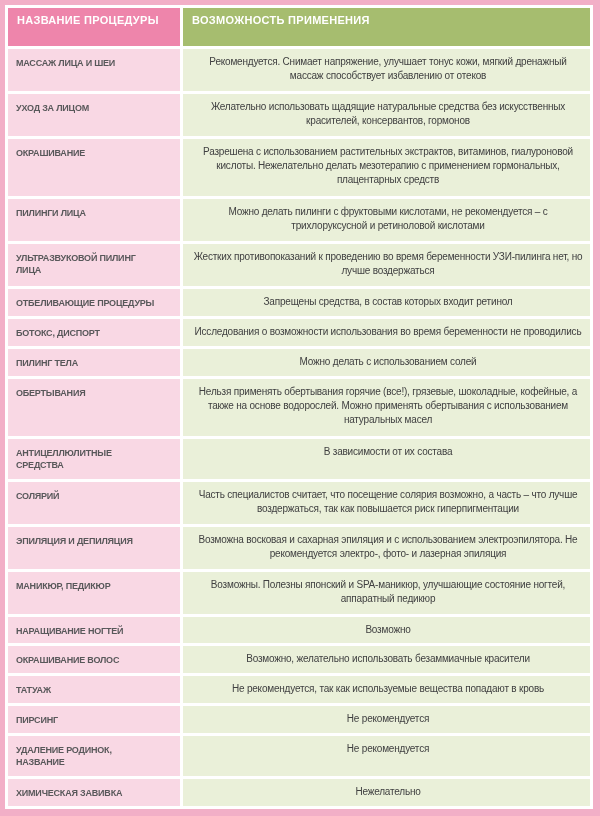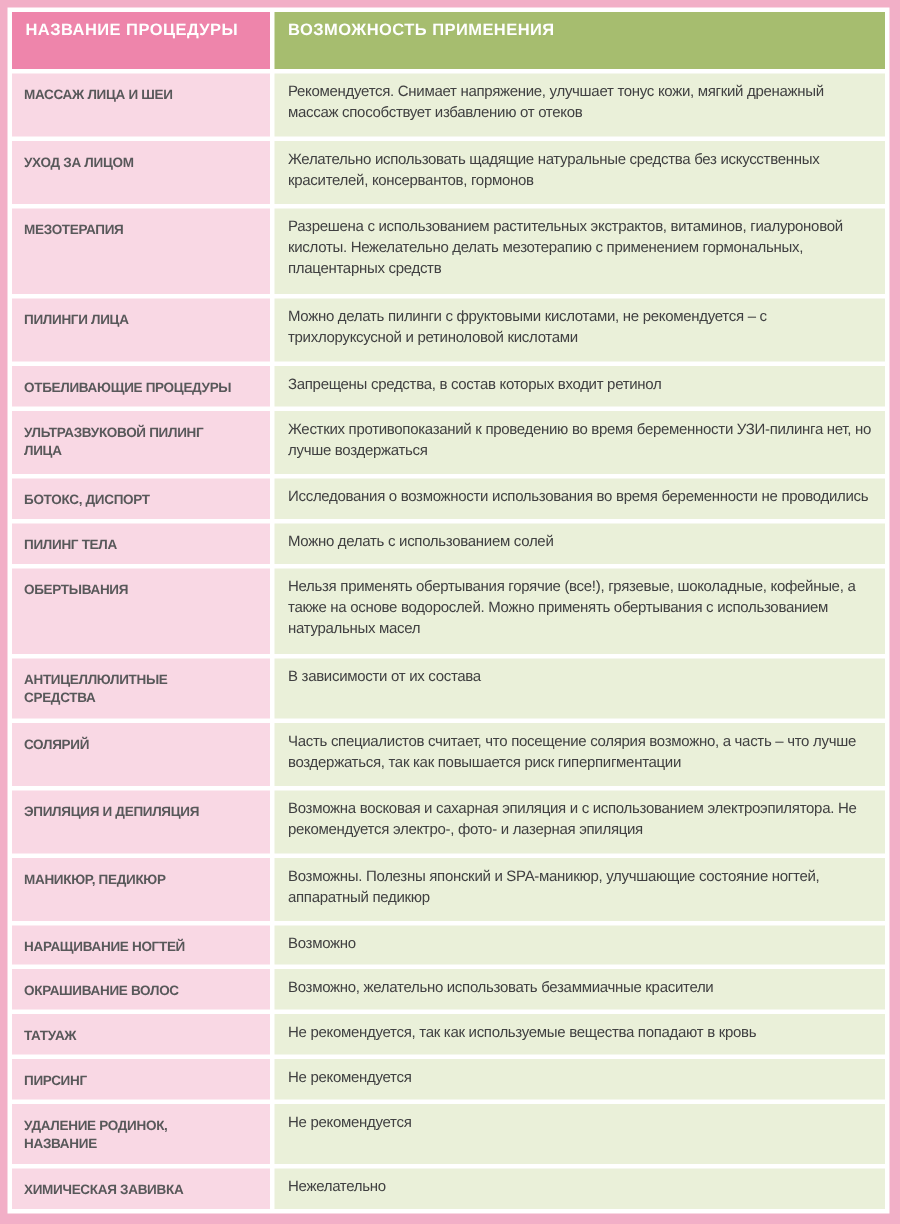--- a/index.html
+++ b/index.html
@@ -53,20 +53,21 @@
     padding: 8px 24px 5px 8px;
     line-height: 12px;
   }
   td.cell-applicability {
     background: var(--cell-applicability-bg, #eaf0d9);
     color: var(--applicability-text, #404041);
     font-size: 10px;
     letter-spacing: -0.2px;
     line-height: 14px;
     padding: 6px 6px 5px 9px;
+    text-align: center;
   }
 </style>
 </head>
 <body>
 
 <div class="page">
   <table class="procedures-table">
     <colgroup>
       <col class="col-procedure">
       <col class="col-applicability">
@@ -80,34 +81,34 @@
     <tbody id="table-body">
         <tr>
           <td class="cell-procedure">МАССАЖ ЛИЦА И ШЕИ</td>
           <td class="cell-applicability">Рекомендуется. Снимает напряжение, улучшает тонус кожи, мягкий дренажный массаж способствует избавлению от отеков</td>
         </tr>
         <tr>
           <td class="cell-procedure">УХОД ЗА ЛИЦОМ</td>
           <td class="cell-applicability">Желательно использовать щадящие натуральные средства без искусственных красителей, консервантов, гормонов</td>
         </tr>
         <tr>
-          <td class="cell-procedure">МЕЗОТЕРАПИЯ</td>
+          <td class="cell-procedure">ОКРАШИВАНИЕ</td>
           <td class="cell-applicability">Разрешена с использованием растительных экстрактов, витаминов, гиалуроновой кислоты. Нежелательно делать мезотерапию с применением гормональных, плацентарных средств</td>
         </tr>
         <tr>
           <td class="cell-procedure">ПИЛИНГИ ЛИЦА</td>
           <td class="cell-applicability">Можно делать пилинги с фруктовыми кислотами, не рекомендуется – с трихлоруксусной и ретиноловой кислотами</td>
         </tr>
         <tr>
+          <td class="cell-procedure">УЛЬТРАЗВУКОВОЙ ПИЛИНГ ЛИЦА</td>
+          <td class="cell-applicability">Жестких противопоказаний к проведению во время беременности УЗИ-пилинга нет, но лучше воздержаться</td>
+        </tr>
+        <tr>
           <td class="cell-procedure">ОТБЕЛИВАЮЩИЕ ПРОЦЕДУРЫ</td>
           <td class="cell-applicability">Запрещены средства, в состав которых входит ретинол</td>
-        </tr>
-        <tr>
-          <td class="cell-procedure">УЛЬТРАЗВУКОВОЙ ПИЛИНГ ЛИЦА</td>
-          <td class="cell-applicability">Жестких противопоказаний к проведению во время беременности УЗИ-пилинга нет, но лучше воздержаться</td>
         </tr>
         <tr>
           <td class="cell-procedure">БОТОКС, ДИСПОРТ</td>
           <td class="cell-applicability">Исследования о возможности использования во время беременности не проводились</td>
         </tr>
         <tr>
           <td class="cell-procedure">ПИЛИНГ ТЕЛА</td>
           <td class="cell-applicability">Можно делать с использованием солей</td>
         </tr>
         <tr>

